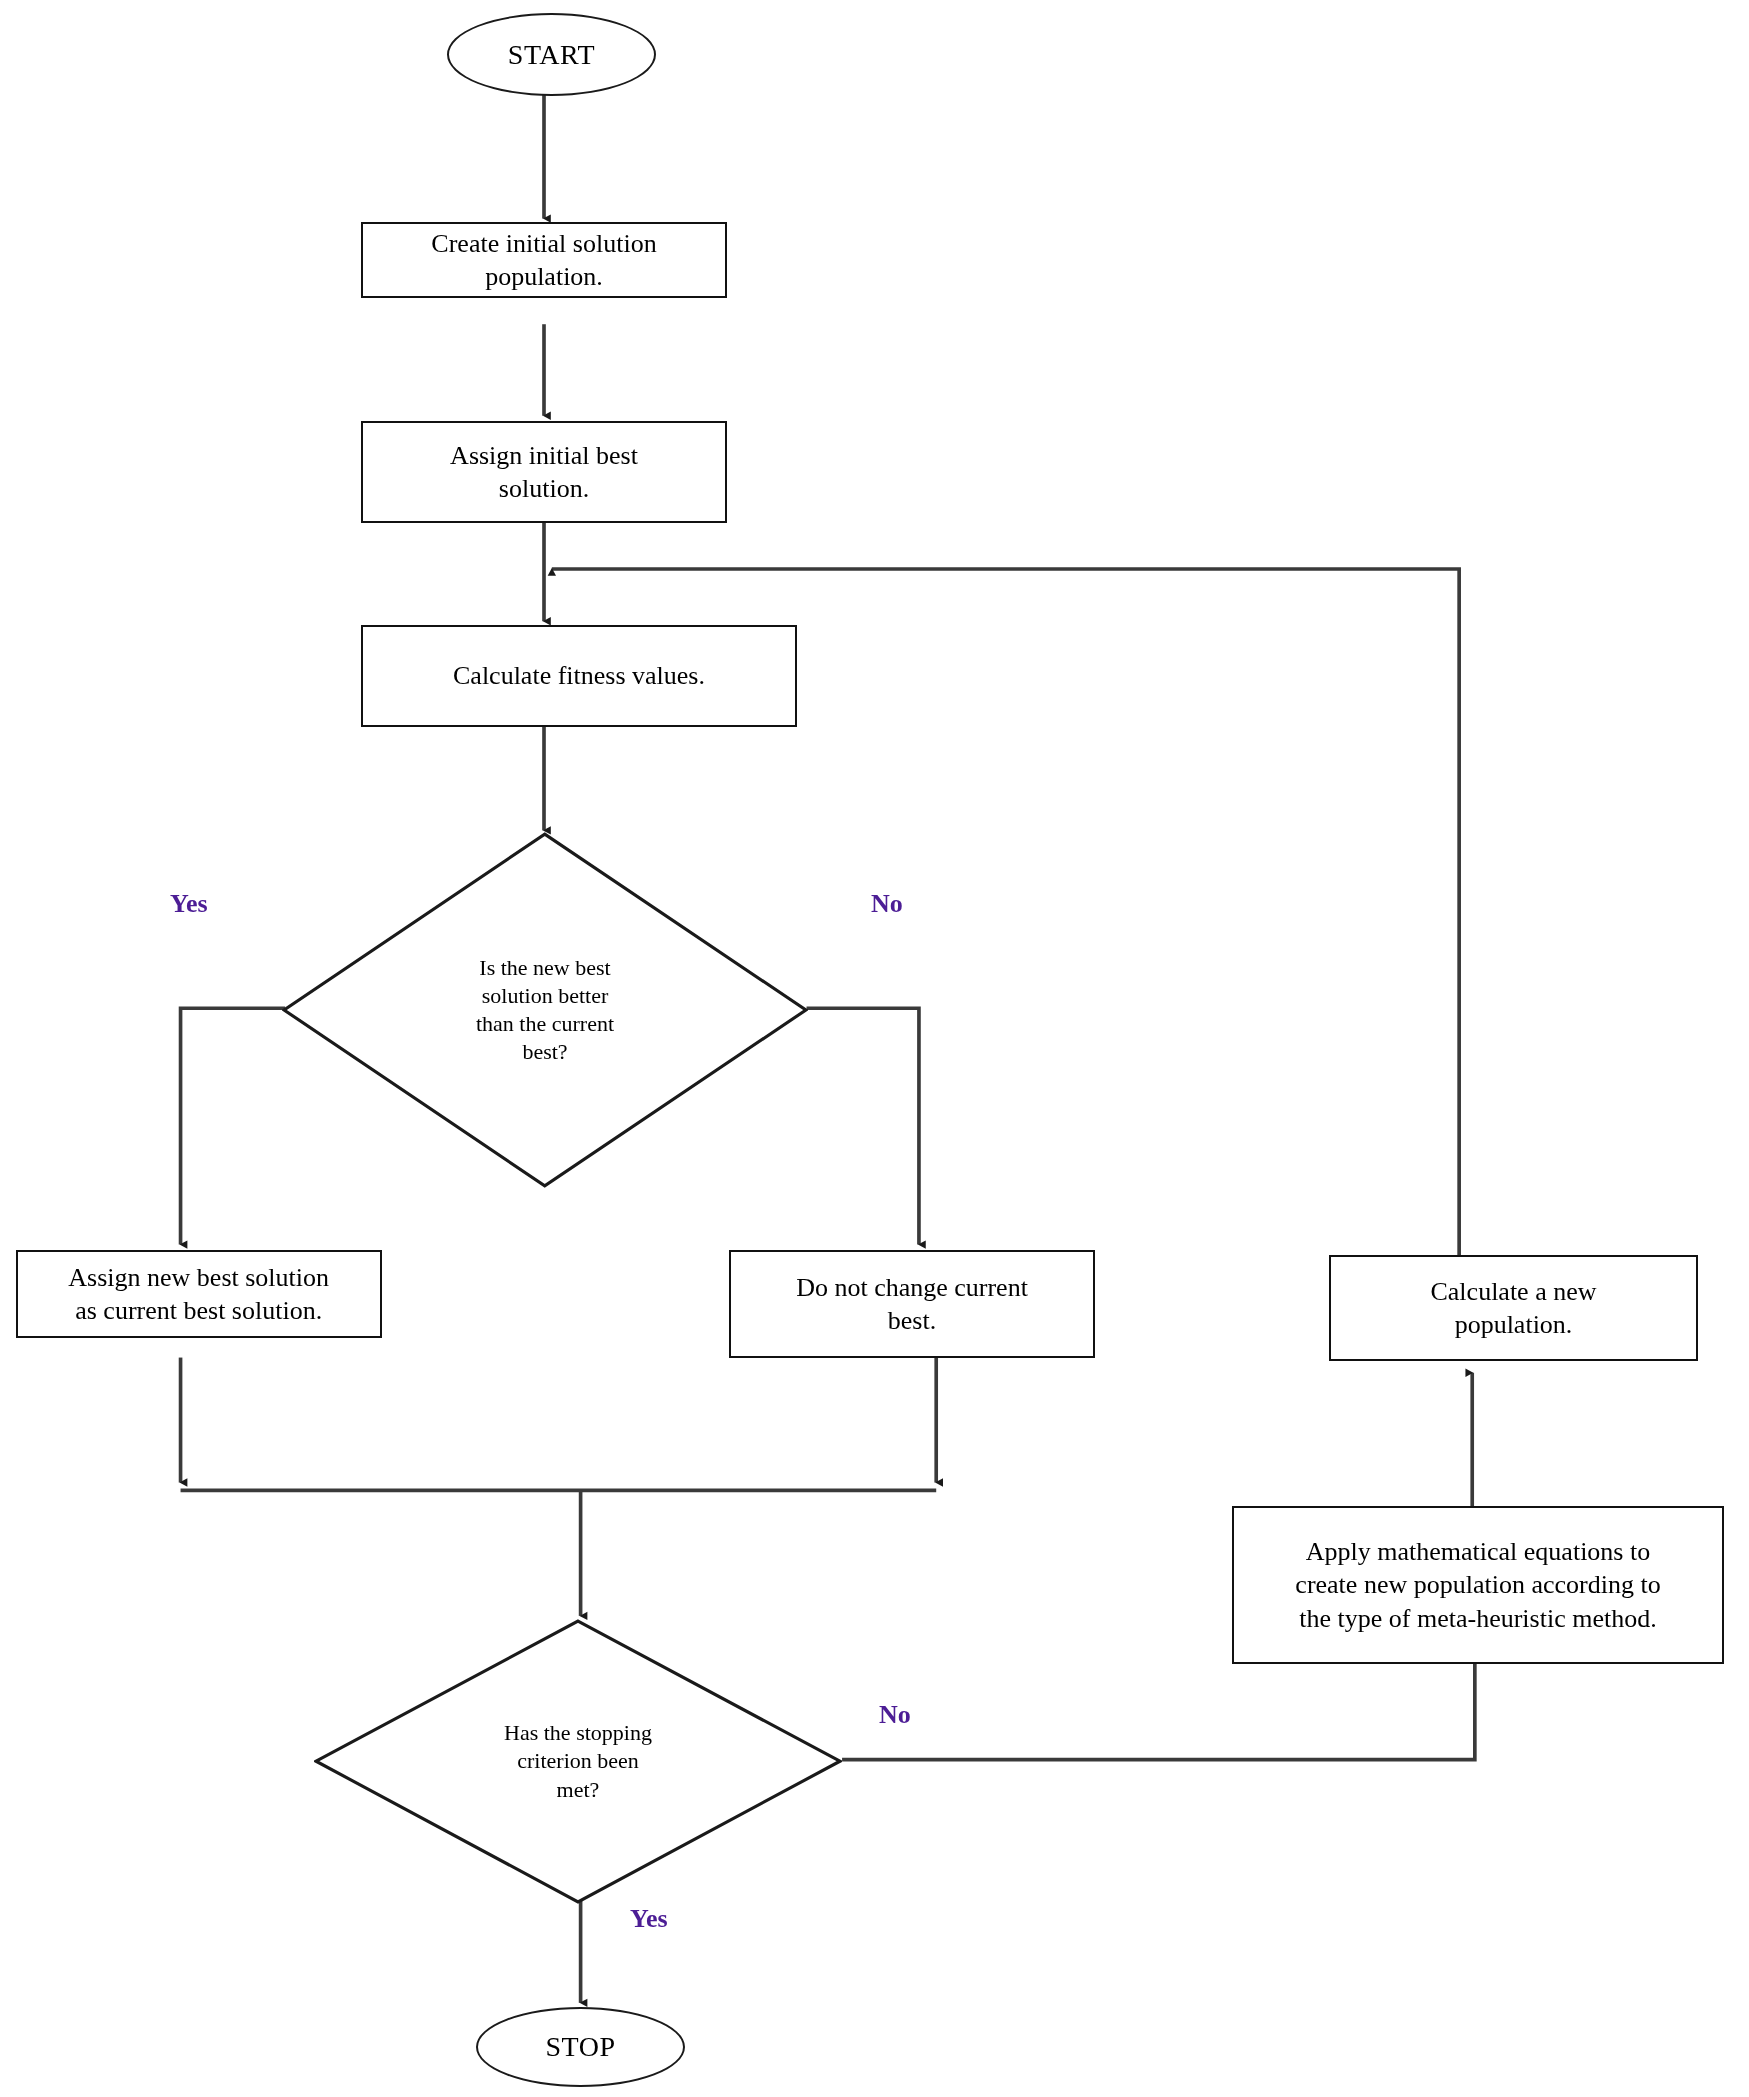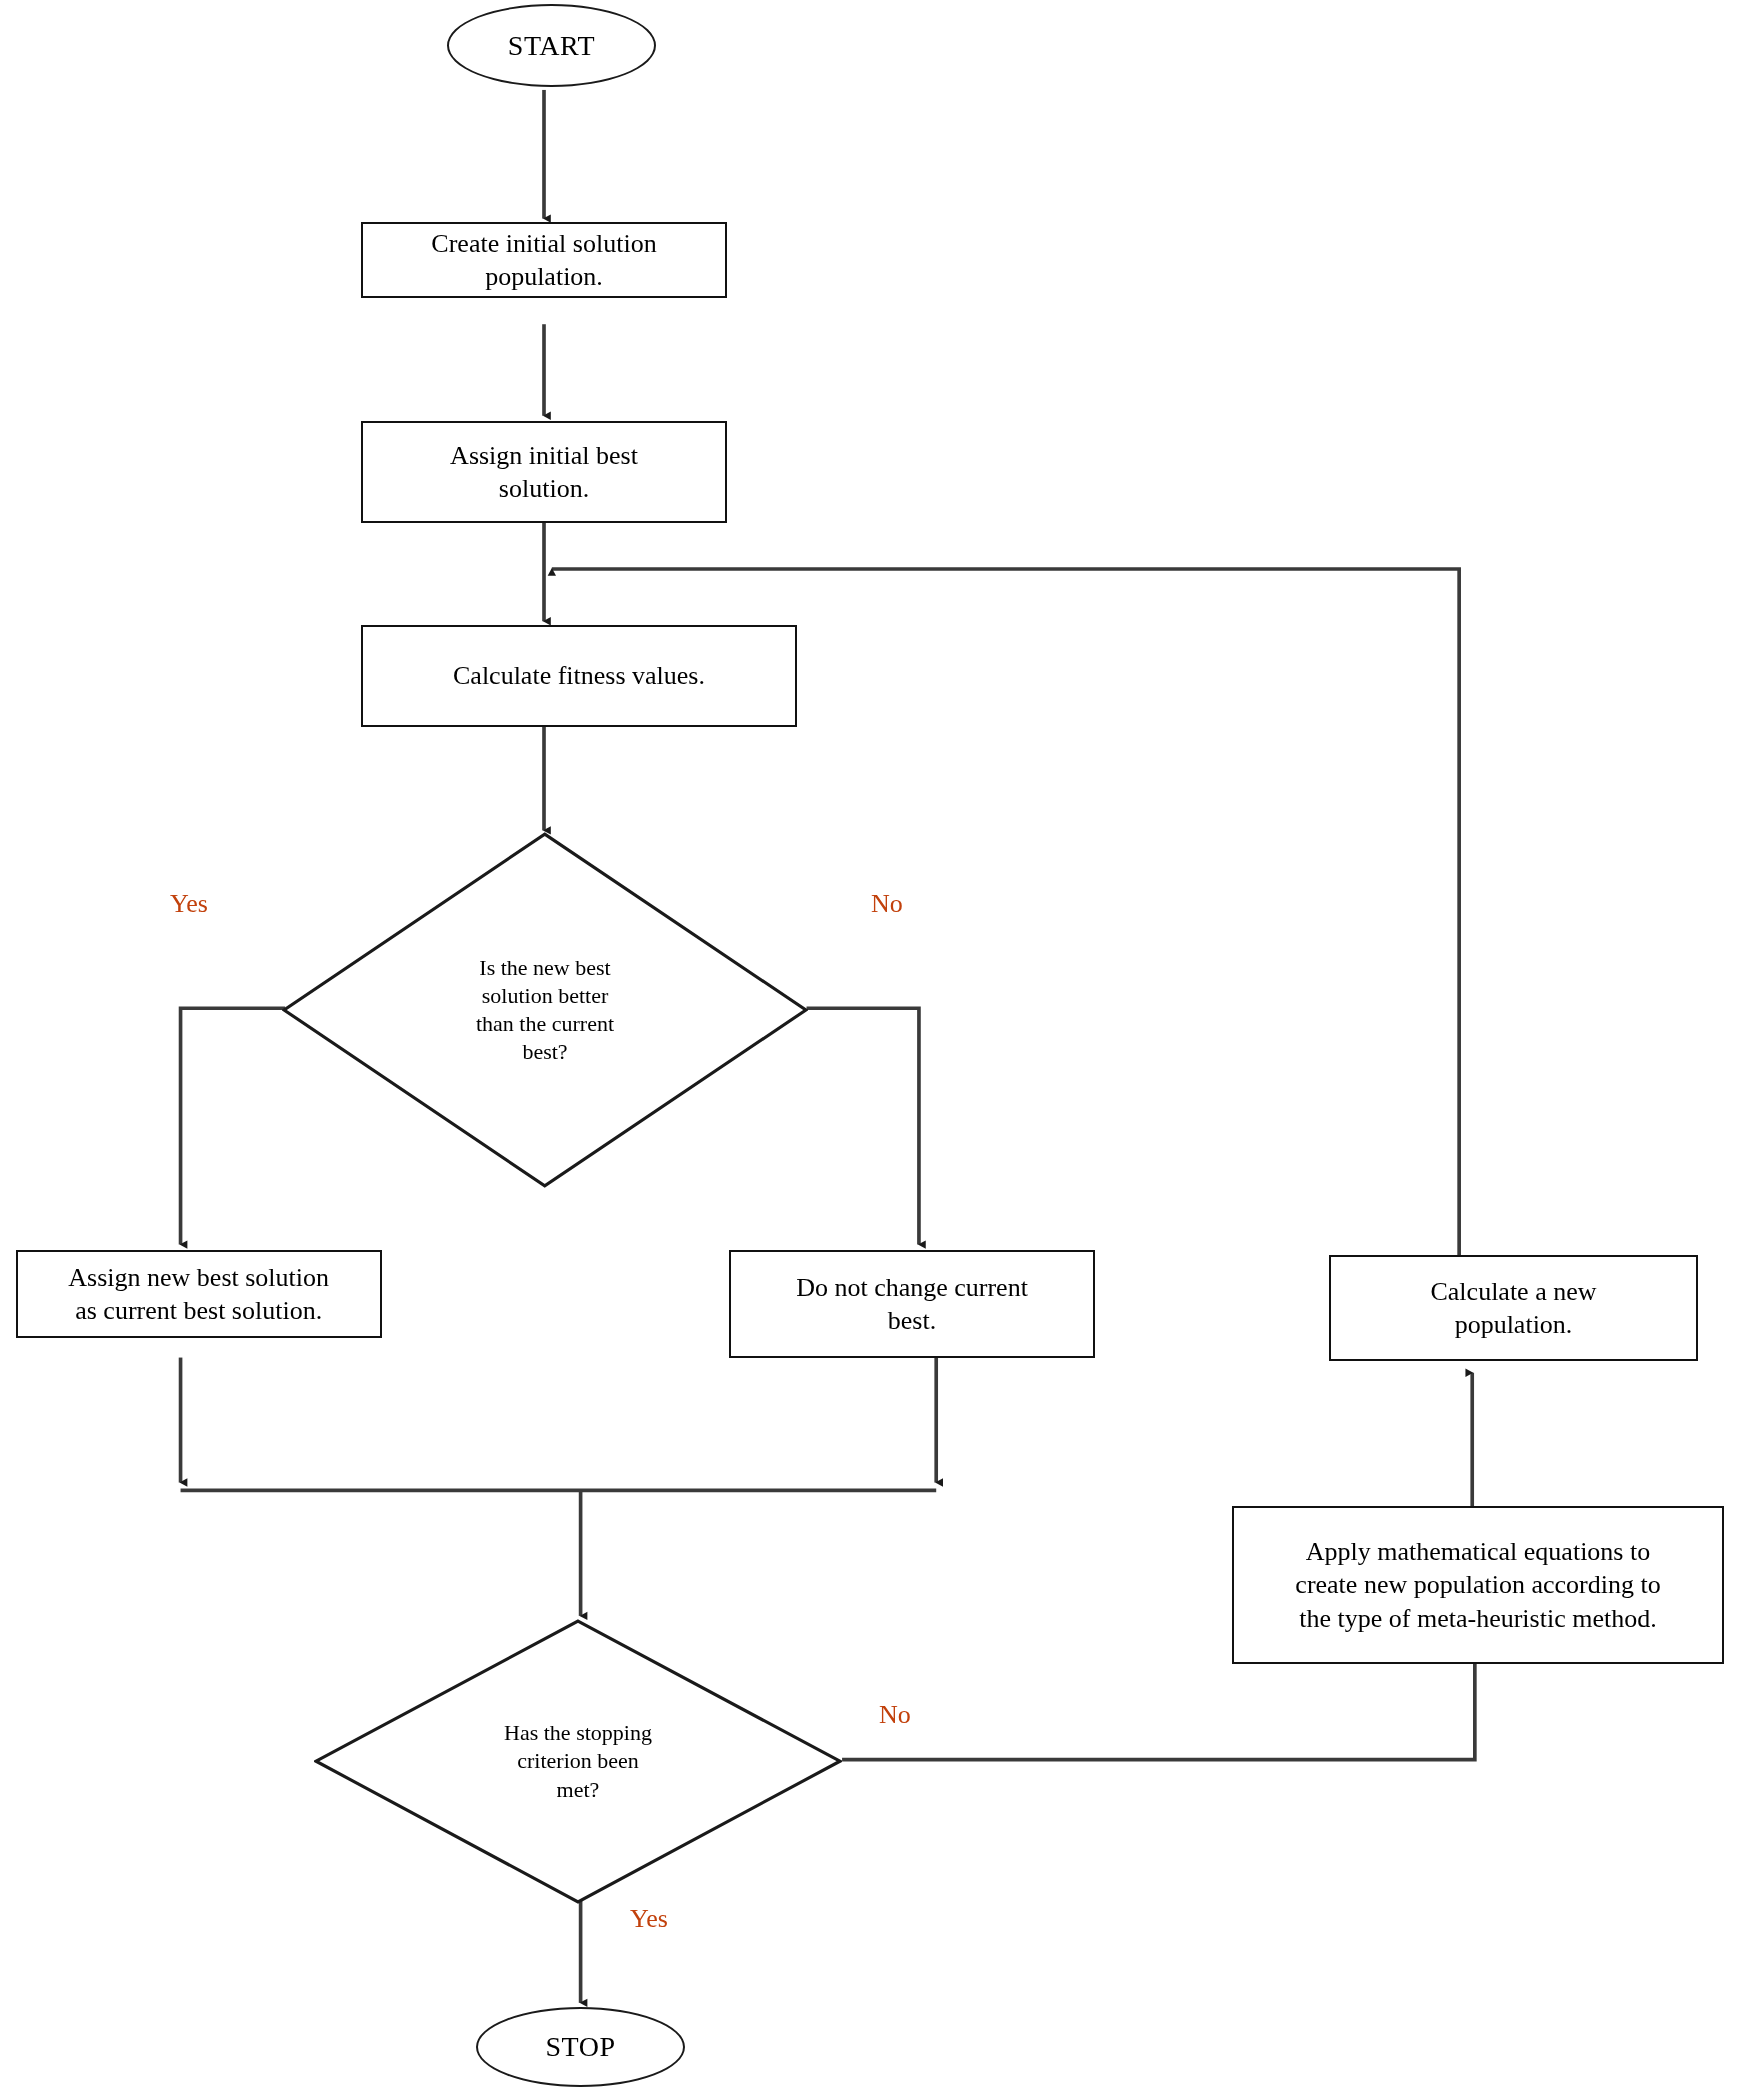--- a/index.html
+++ b/index.html
@@ -64,22 +64,23 @@
     height: 100%;
   }
   .decision .node-text {
     position: relative;
     z-index: 2;
     font-size: 22px;
   }
   .edge-label {
     position: absolute;
     font-size: 26px;
-    color: #c2410c;
+    color: #4c1d95;
     white-space: nowrap;
+    font-weight: bold;
   }
 </style>
 </head>
 <body>
 
 <div id="flowchart-canvas">
 
   <svg id="edge-layer" viewBox="0 0 3344 4010" xmlns="http://www.w3.org/2000/svg">
     <defs>
       <marker id="arrowDown" markerWidth="18" markerHeight="18" refX="9" refY="15" orient="auto" markerUnits="userSpaceOnUse">
@@ -118,21 +119,21 @@
       <path d="M1110,2850 L1110,3090" marker-end="url(#arrowDown)"></path>
 
       <path d="M1610,3365 L2820,3365 L2820,3110"></path>
 
       <path d="M2815,2905 L2815,2625" marker-end="url(#arrowUp)"></path>
 
       <path d="M1110,3635 L1110,3830" marker-end="url(#arrowDown)"></path>
     </g>
   </svg>
 
-  <div class="node terminator" style="left:447px; top:4px; width:209px; height:83px;">
+  <div class="node terminator" style="left:447px; top:13px; width:209px; height:83px;">
     <span class="node-text">START</span>
   </div>
 
   <div class="node process" style="left:361px; top:222px; width:366px; height:76px;">
     <span class="node-text">Create initial solution
 population.</span>
   </div>
 
   <div class="node process" style="left:361px; top:421px; width:366px; height:102px;">
     <span class="node-text">Assign initial best

